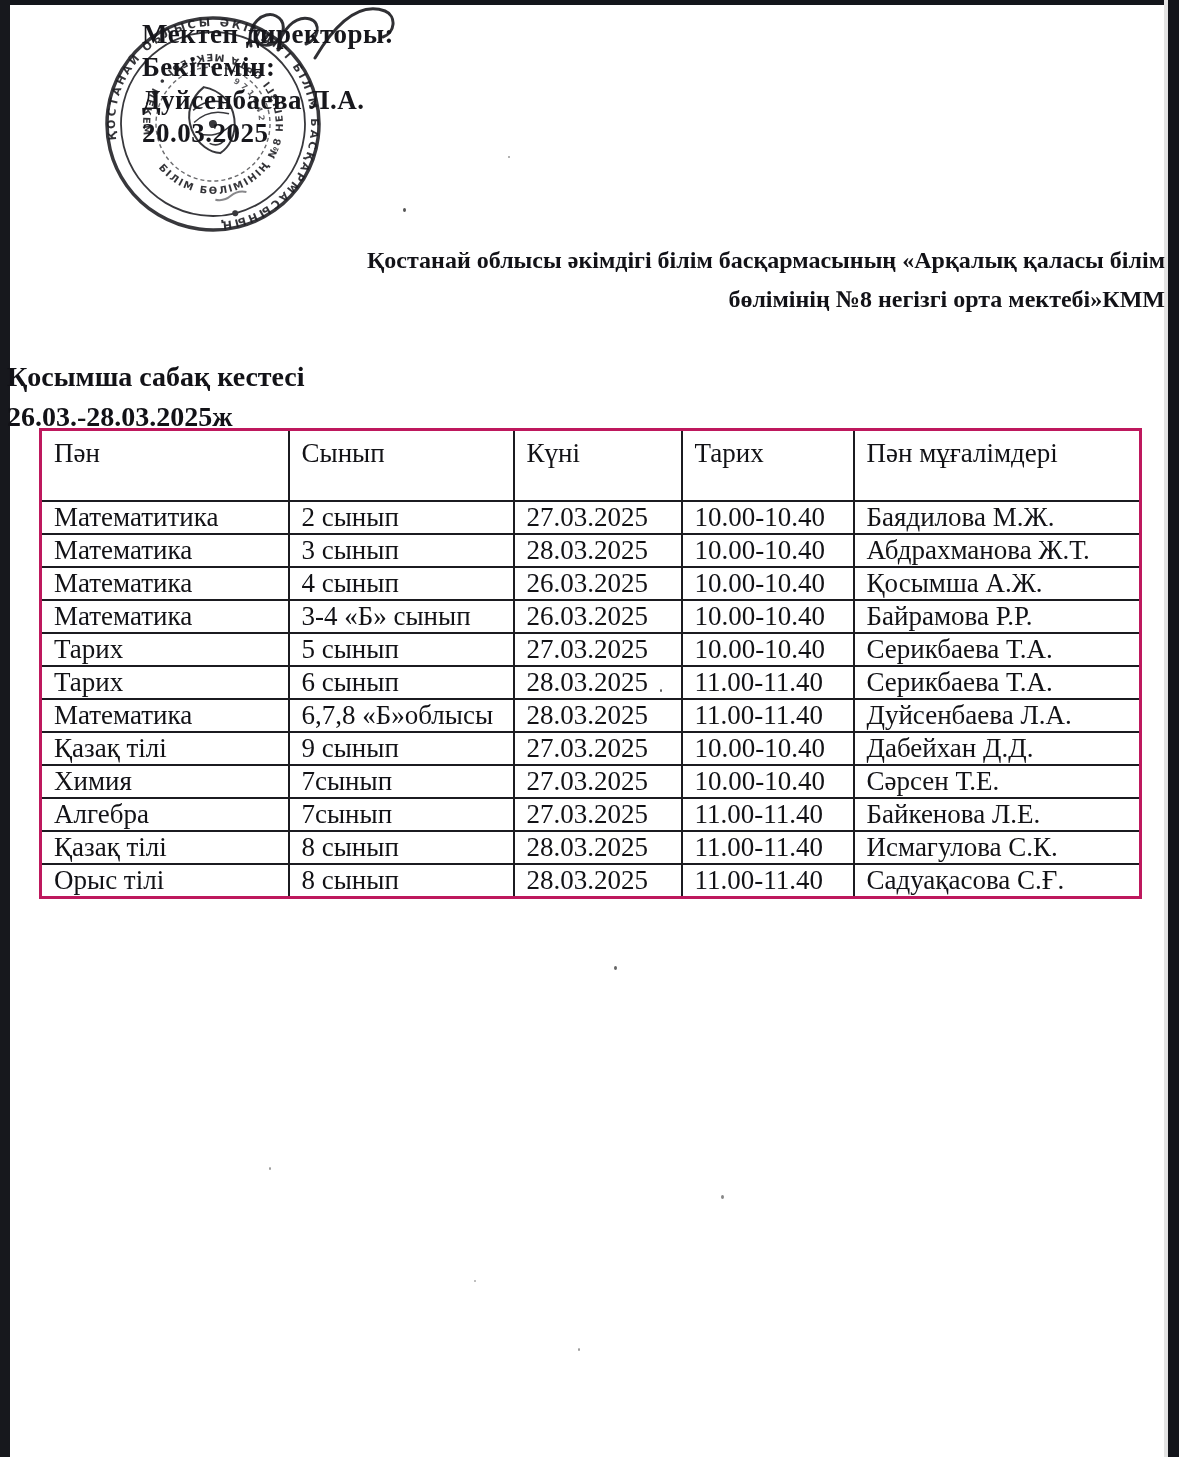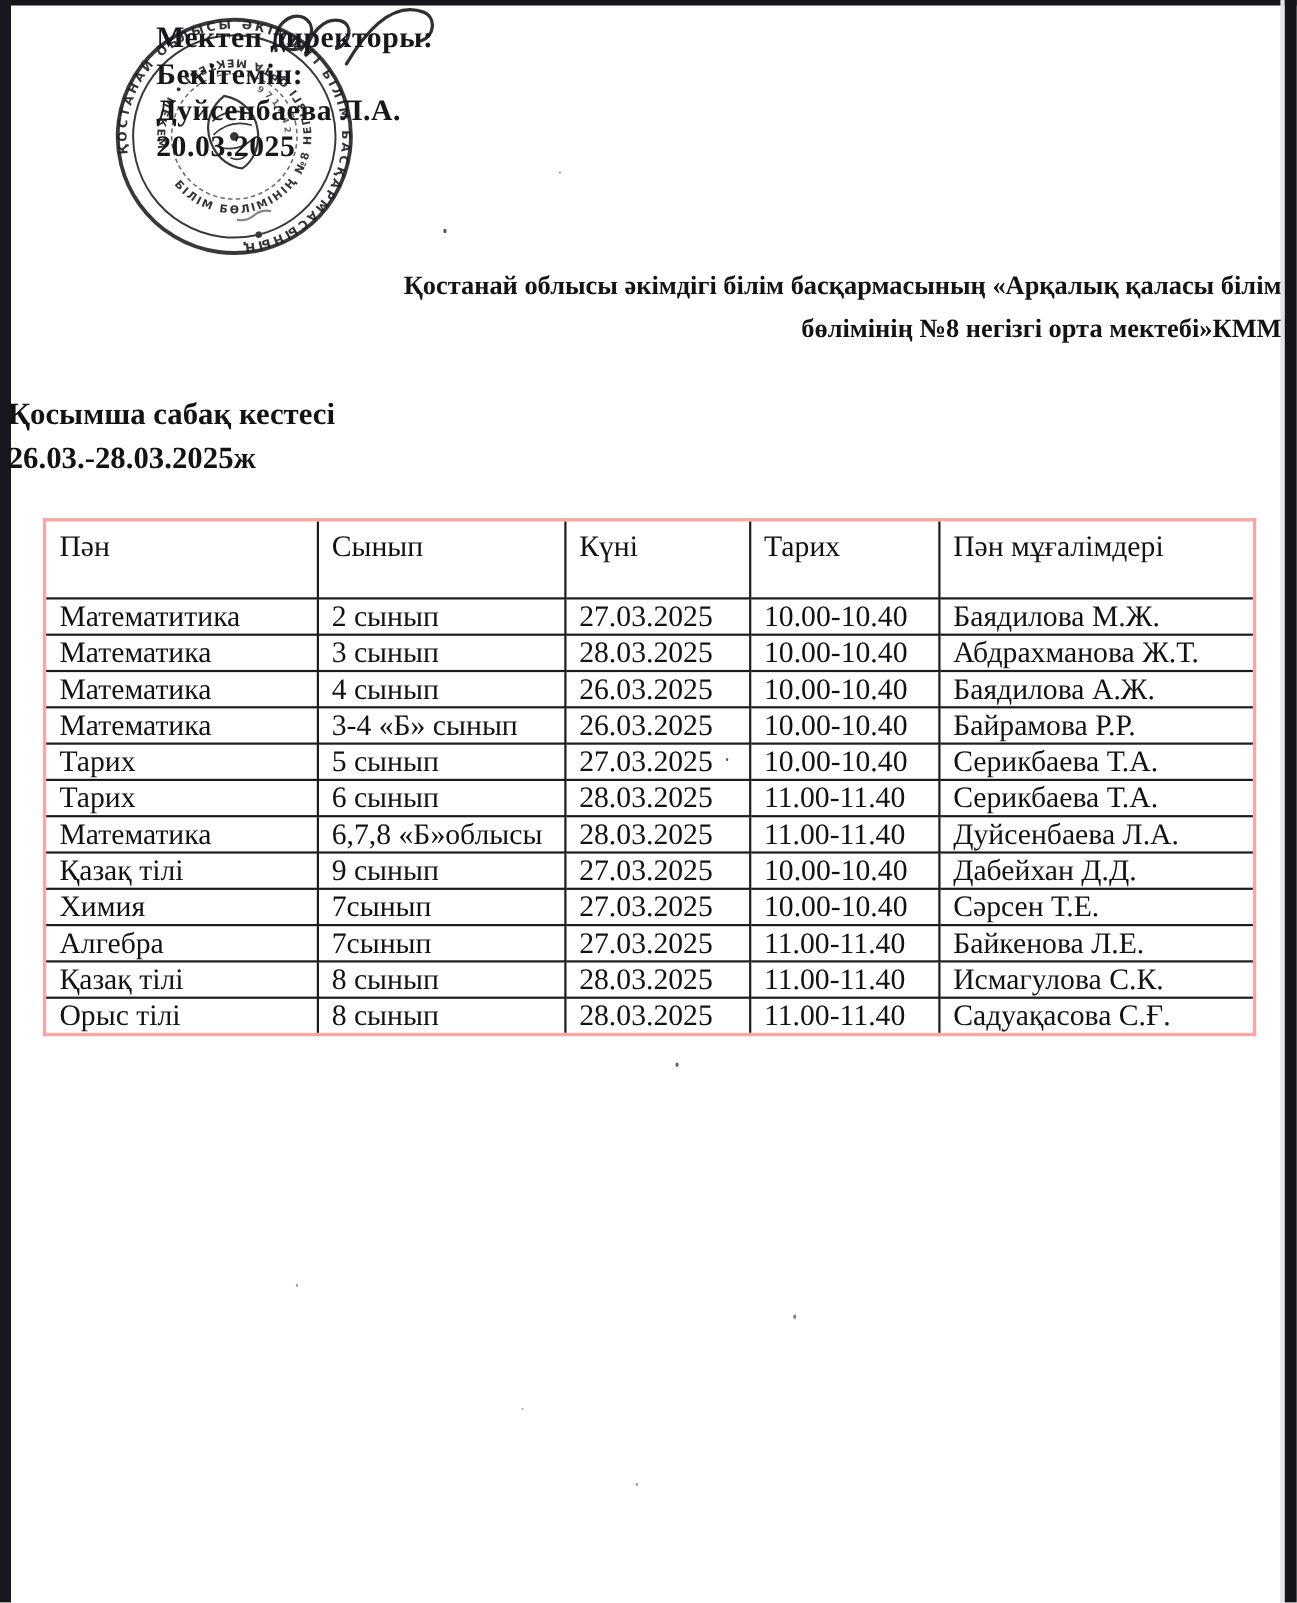--- a/index.html
+++ b/index.html
@@ -28,22 +28,22 @@
     font-size:24px; font-weight:bold; line-height:39px; color:#121217;
   }
   .subtitle-block {
     position:absolute; top:357px; left:7px; width:1158px; 
     font-size:28px; font-weight:bold; line-height:40px; color:#121217;
   }
 
   table.schedule {
     position:absolute; top:428px; left:39px;
     width:1100px; table-layout:fixed;
-    border-collapse:collapse; border:3px solid #fca5a5;
-    font-size:27px; color:#121216;margin-top:43px;
+    border-collapse:collapse; border:3px solid #be185d;
+    font-size:27px; color:#121216;
   }
   table.schedule th, table.schedule td {
     border:2px solid #1b1b20; padding:0 12px;
     text-align:left; font-weight:normal;
     white-space:nowrap; overflow:hidden;
   }
   table.schedule thead th { height:62px; vertical-align:top; padding-top:7px; }
   table.schedule tbody td { height:29px; vertical-align:middle; }
 
   .speck { position:absolute; border-radius:50%; z-index:2; }
@@ -148,21 +148,21 @@
           <td>3 сынып</td>
           <td>28.03.2025</td>
           <td>10.00-10.40</td>
           <td>Абдрахманова Ж.Т.</td>
         </tr>
         <tr>
           <td>Математика</td>
           <td>4 сынып</td>
           <td>26.03.2025</td>
           <td>10.00-10.40</td>
-          <td>Баядилова А.Ж.</td>
+          <td>Қосымша А.Ж.</td>
         </tr>
         <tr>
           <td>Математика</td>
           <td>3-4 «Б» сынып</td>
           <td>26.03.2025</td>
           <td>10.00-10.40</td>
           <td>Байрамова Р.Р.</td>
         </tr>
         <tr>
           <td>Тарих</td>

